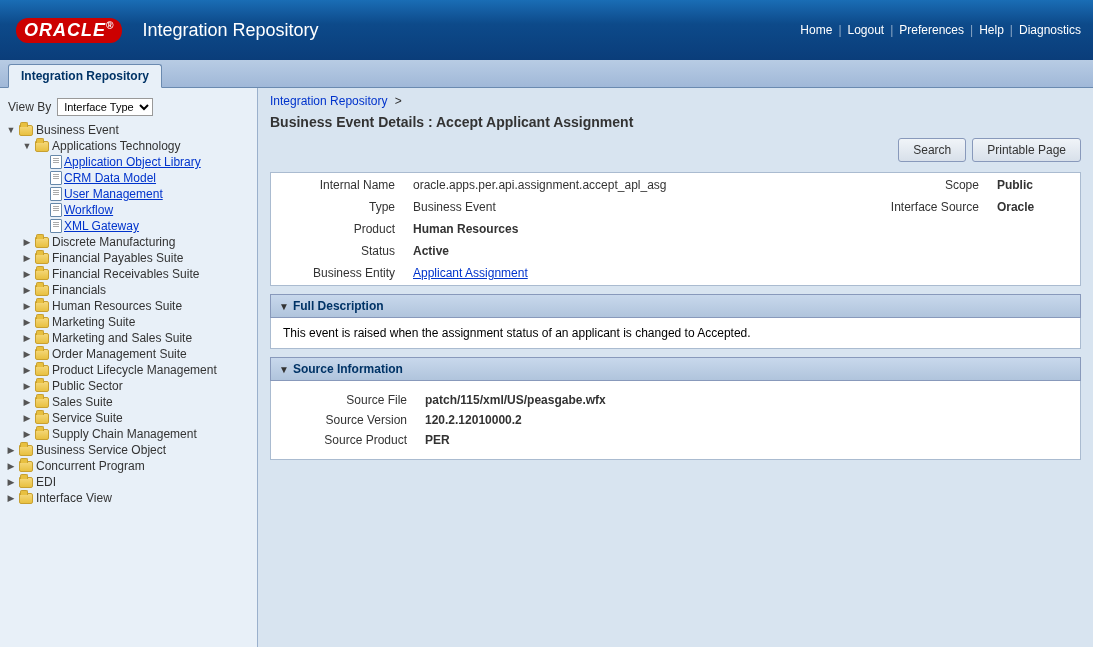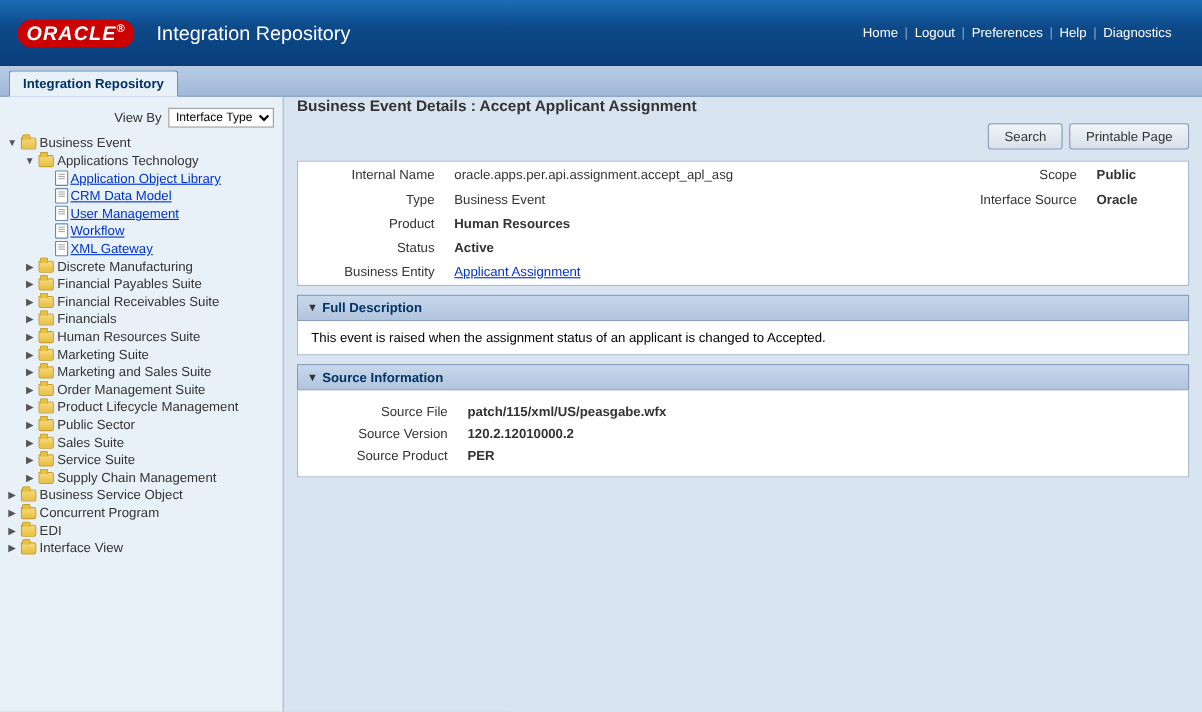--- a/index.html
+++ b/index.html
@@ -34,21 +34,21 @@
       vertical-align: super;
     }
     .app-title {
       color: white;
       font-size: 18px;
       font-weight: normal;
       margin-left: 8px;
     }
     .header-nav {
       position: absolute;
-      right: 24px;
+      right: 8px;
       top: 50%;
       transform: translateY(-50%);
       display: flex;
       gap: 2px;
       align-items: center;
     }
     .header-nav a {
       color: white;
       text-decoration: none;
       font-size: 12px;
@@ -92,21 +92,20 @@
       background: #e8f0f8;
       border-right: 1px solid #9ab0cc;
       overflow-y: auto;
       padding: 6px 0;
     }
     .viewby-row {
       display: flex;
       align-items: center;
       padding: 4px 8px 6px 8px;
       gap: 6px;
-      justify-content: flex-end;
     }
     .viewby-label {
       font-size: 12px;
       color: #333;
       white-space: nowrap;
     }
     .viewby-select {
       font-size: 11px;
       padding: 1px 2px;
       border: 1px solid #999;
@@ -507,20 +506,24 @@
         <span class="folder-icon">
             <div class="folder-closed"></div>
           </span>
         <span class="tree-label plain">Interface View</span>
       </div>
 
     </div>
   </div>
 
   <div id="content">
+    <div class="breadcrumb">
+      <a href="#">Integration Repository</a>
+      <span class="sep"> &gt;</span>
+    </div>
 
     <div class="content-inner">
       <div class="page-title">Business Event Details : Accept Applicant Assignment</div>
 
       <div class="toolbar">
         <button class="btn">Search</button>
         <button class="btn">Printable Page</button>
       </div>
 
       <table class="details-table">

